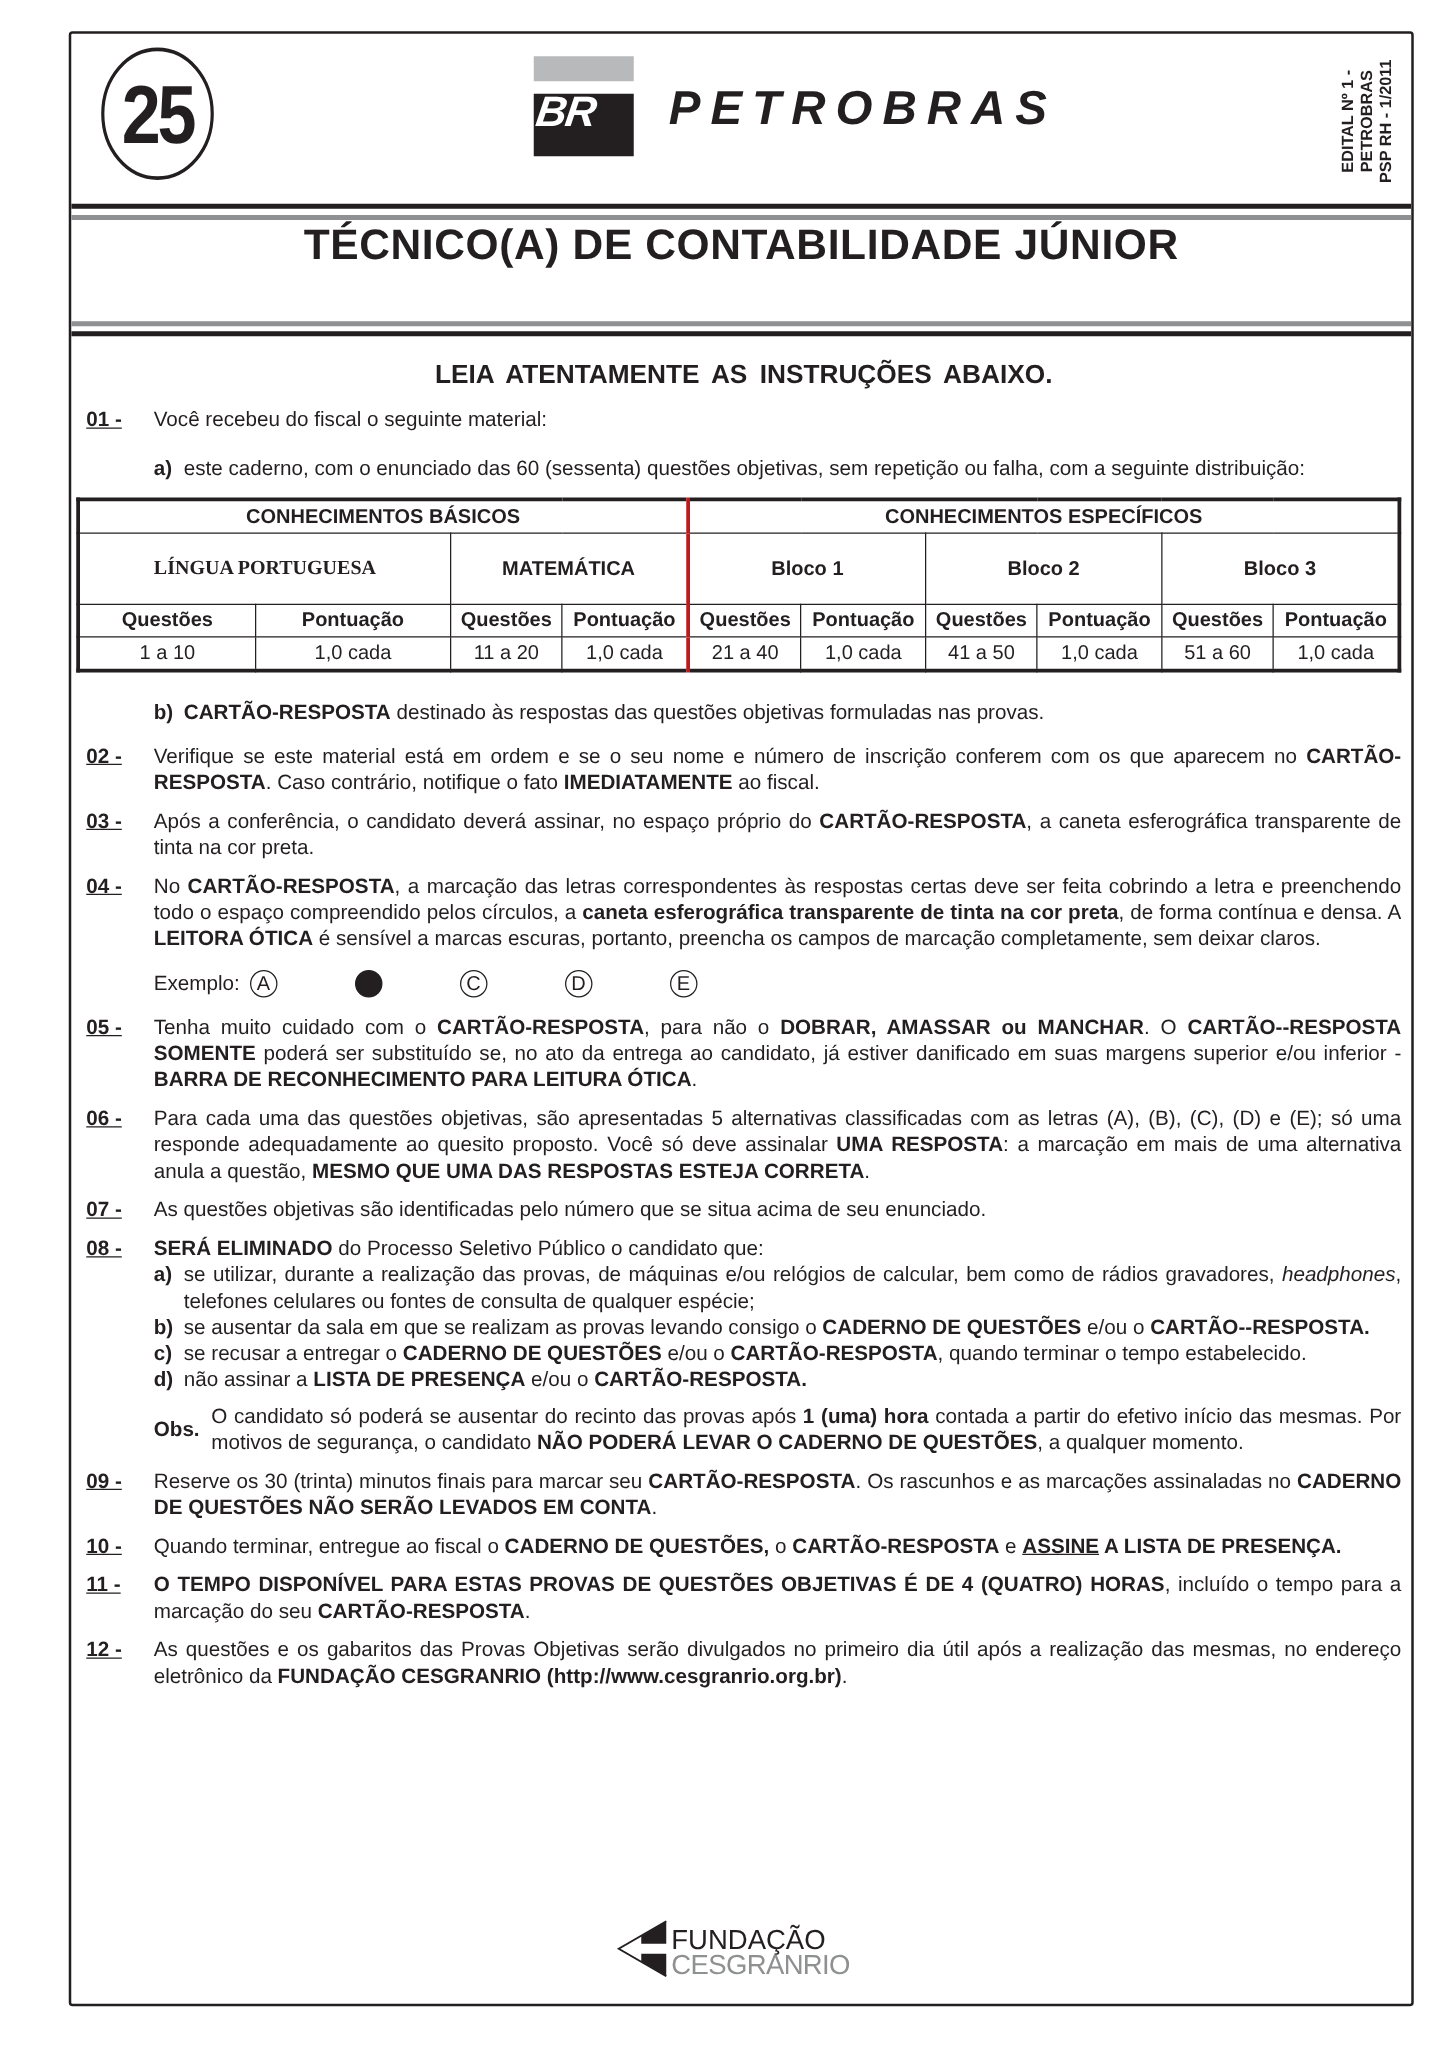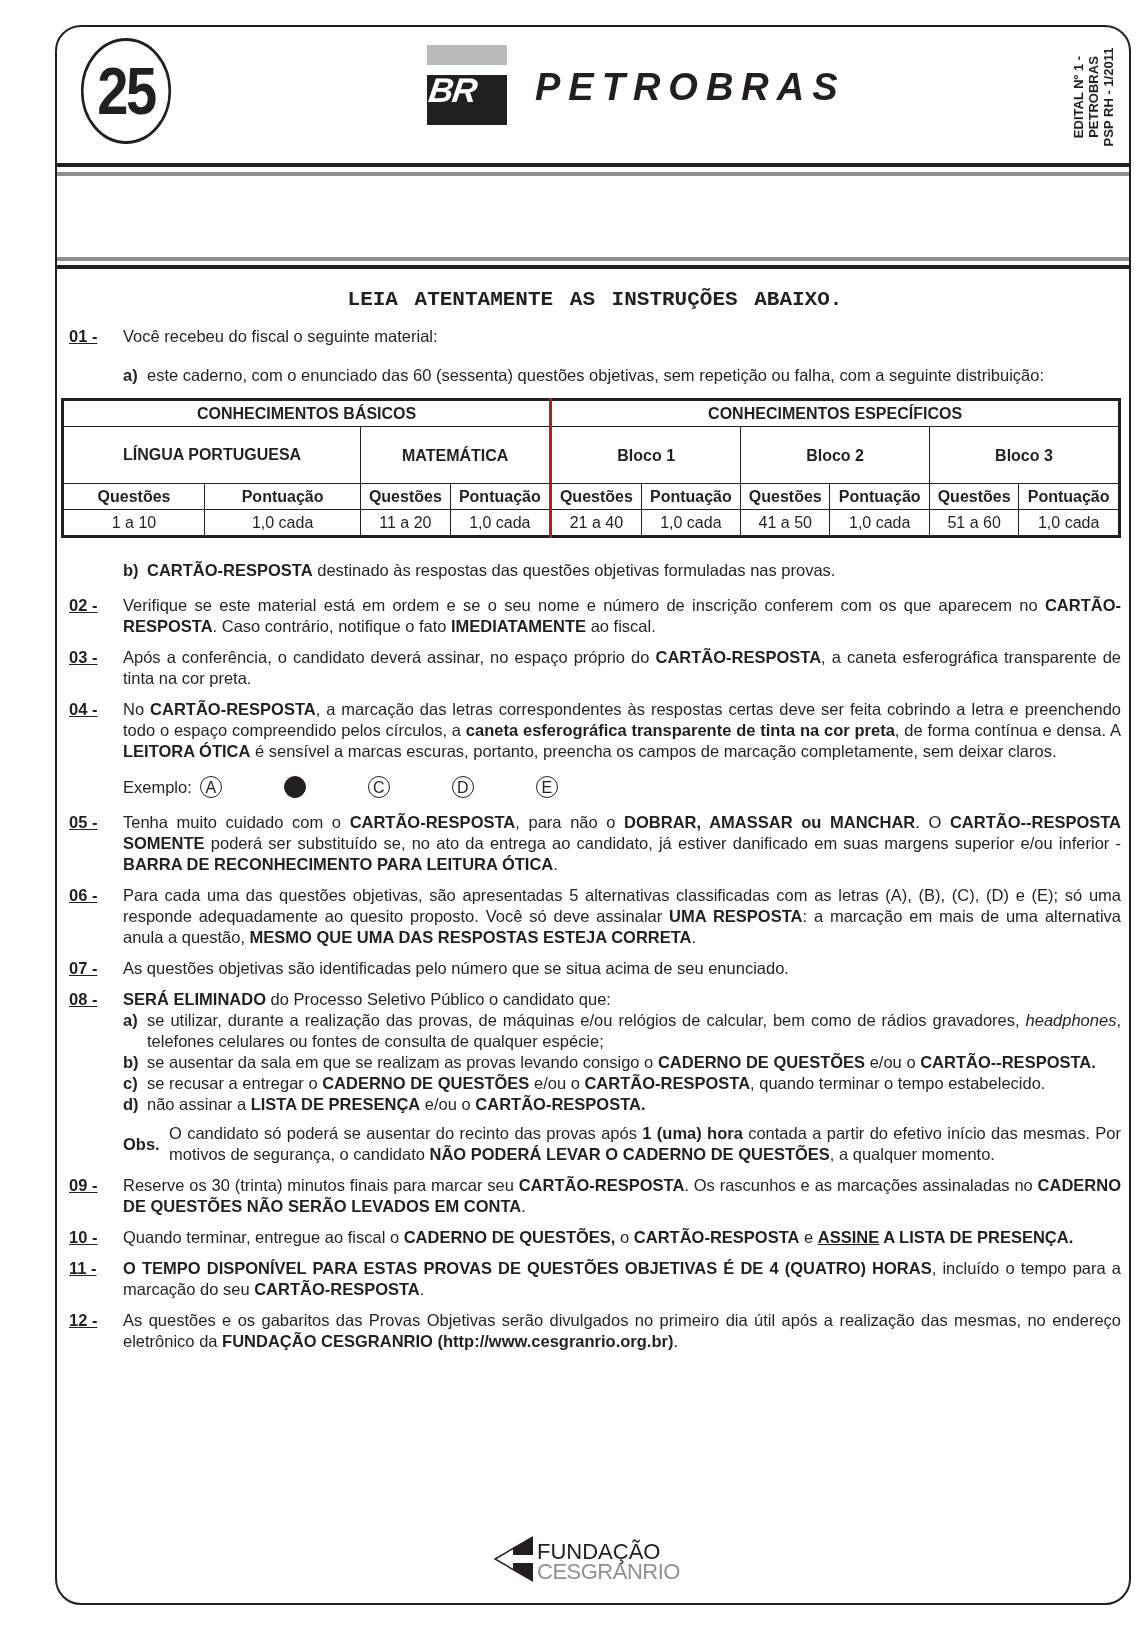--- a/index.html
+++ b/index.html
@@ -1,32 +1,32 @@
 <!DOCTYPE html>
 <html><head>
 <meta charset="utf-8">
 <style>
   html, body { margin: 0; padding: 0; background: #ffffff; }
   body { width: 1148px; height: 1652px; position: relative; font-family: "Liberation Sans", sans-serif; color: #231f20; }
-  .frame { position: absolute; left: 55px; top: 25px; width: 1076px; height: 1580px; border: 2px solid #231f20; border-radius: 26px; box-sizing: border-box; overflow: hidden; }
+  .frame { position: absolute; left: 55px; top: 25px; width: 1076px; height: 1580px; border: 2px solid #231f20; border-radius: 3px; box-sizing: border-box; overflow: hidden; }
   .header { position: absolute; left: 0; top: 0; width: 100%; height: 137px; }
   .badge { position: absolute; left: 16px; top: 11px; width: 106px; height: 106px; border: 3px solid #231f20; border-radius: 50%; box-sizing: border-box; display: flex; align-items: center; justify-content: center; font-family: "Liberation Sans", sans-serif; font-weight: bold; font-size: 66px; letter-spacing: -3px; transform: scaleX(0.85); }
   .logo { position: absolute; left: 370px; top: 18px; display: flex; align-items: flex-end; }
   .br-box { position: relative; width: 80px; height: 80px; }
   .br-grey { position: absolute; left: 0; top: 0; width: 80px; height: 20px; background: #b8b9bb; }
   .br-black { position: absolute; left: 0; top: 30px; width: 80px; height: 50px; background: #231f20; }
   .br-text { position: absolute; left: 2px; top: 26px; font-weight: bold; font-style: italic; font-size: 34px; color: #fff; letter-spacing: -1px; transform: skewX(-8deg); }
   .petro { margin-left: 28px; margin-bottom: 16px; font-weight: bold; font-style: italic; font-size: 38px; letter-spacing: 8px; }
   .edital { position: absolute; right: 6px; top: 10px; width: 60px; height: 120px; }
   .edital-inner { position: absolute; left: 50%; top: 50%; transform: translate(-50%, -50%) rotate(-90deg); text-align: center; font-weight: bold; font-size: 13px; line-height: 15px; white-space: nowrap; }
   .rule-black { position: absolute; left: 0; width: 100%; background: #231f20; }
   .rule-grey { position: absolute; left: 0; width: 100%; background: #8f9091; }
   .title { position: absolute; left: 0; top: 150px; width: 100%; text-align: center; font-weight: bold; font-size: 34px; letter-spacing: 0.5px; }
   .content { position: absolute; left: 12px; top: 262px; width: 1052px; font-size: 16.5px; line-height: 21px; }
-  .heading { text-align: center; font-weight: bold; font-size: 21px; margin-bottom: 16px; word-spacing: 4px; font-family: Liberation Mono, monospace; }
+  .heading { text-align: center; font-weight: bold; font-size: 21px; margin-bottom: 16px; word-spacing: 4px; }
   .item { display: flex; margin-bottom: 10px; }
   .item .num { width: 54px; flex: none; font-weight: bold; white-space: nowrap; text-decoration: underline; }
   .item .txt { flex: 1; text-align: justify; }
   .sub { display: flex; padding-left: 54px; margin-bottom: 4px; }
   .sub .lbl { width: 24px; flex: none; font-weight: bold; }
   .sub .txt { flex: 1; text-align: justify; }
   b { font-weight: bold; }
   table.dist { border-collapse: collapse; width: 1060px; margin-left: -8px; border: 3px solid #231f20; margin-top: 12px; margin-bottom: 22px; }
   table.dist td { border: 1.5px solid #231f20; text-align: center; font-size: 16px; padding: 2px 2px; height: 20px; }
   table.dist td.h { font-weight: bold; }
@@ -65,20 +65,21 @@
         <div>EDITAL Nº 1 -</div>
         <div>PETROBRAS</div>
         <div>PSP RH - 1/2011</div>
       </div>
     </div>
   </div>
 
   <div class="rule-black" style="top:136px;height:4px;"></div>
   <div class="rule-grey" style="top:145px;height:4px;"></div>
 
+  <div class="title">TÉCNICO(A) DE CONTABILIDADE JÚNIOR</div>
 
   <div class="rule-grey" style="top:230px;height:4px;"></div>
   <div class="rule-black" style="top:238px;height:4px;"></div>
 
   <div class="content">
     <div class="heading">LEIA ATENTAMENTE AS INSTRUÇÕES ABAIXO.</div>
 
     <div class="item">
       <span class="num">01  -</span>
       <span class="txt">Você recebeu do fiscal o seguinte material:</span>
@@ -88,21 +89,21 @@
       <span class="txt">este caderno, com o enunciado das 60 (sessenta) questões objetivas, sem repetição ou falha, com a seguinte distribuição:</span>
     </div>
 
     <table class="dist">
       <tbody>
           <tr>
         <td class="h" colspan="4">CONHECIMENTOS BÁSICOS</td>
         <td class="h sep" colspan="6">CONHECIMENTOS ESPECÍFICOS</td>
       </tr>
       <tr style="height:46px;">
-        <td class="h" colspan="2" style="padding:18px 40px;line-height:20px;">LÍNGUA PORTUGUESA</td>
+        <td class="h" colspan="2" style="padding:18px 40px;line-height:20px;font-family:Liberation Serif, serif;">LÍNGUA PORTUGUESA</td>
         <td class="h" colspan="2">MATEMÁTICA</td>
         <td class="h sep" colspan="2">Bloco 1</td>
         <td class="h" colspan="2">Bloco 2</td>
         <td class="h" colspan="2">Bloco 3</td>
       </tr>
       <tr>
         <td class="h">Questões</td>
         <td class="h">Pontuação</td>
         <td class="h">Questões</td>
         <td class="h">Pontuação</td>

